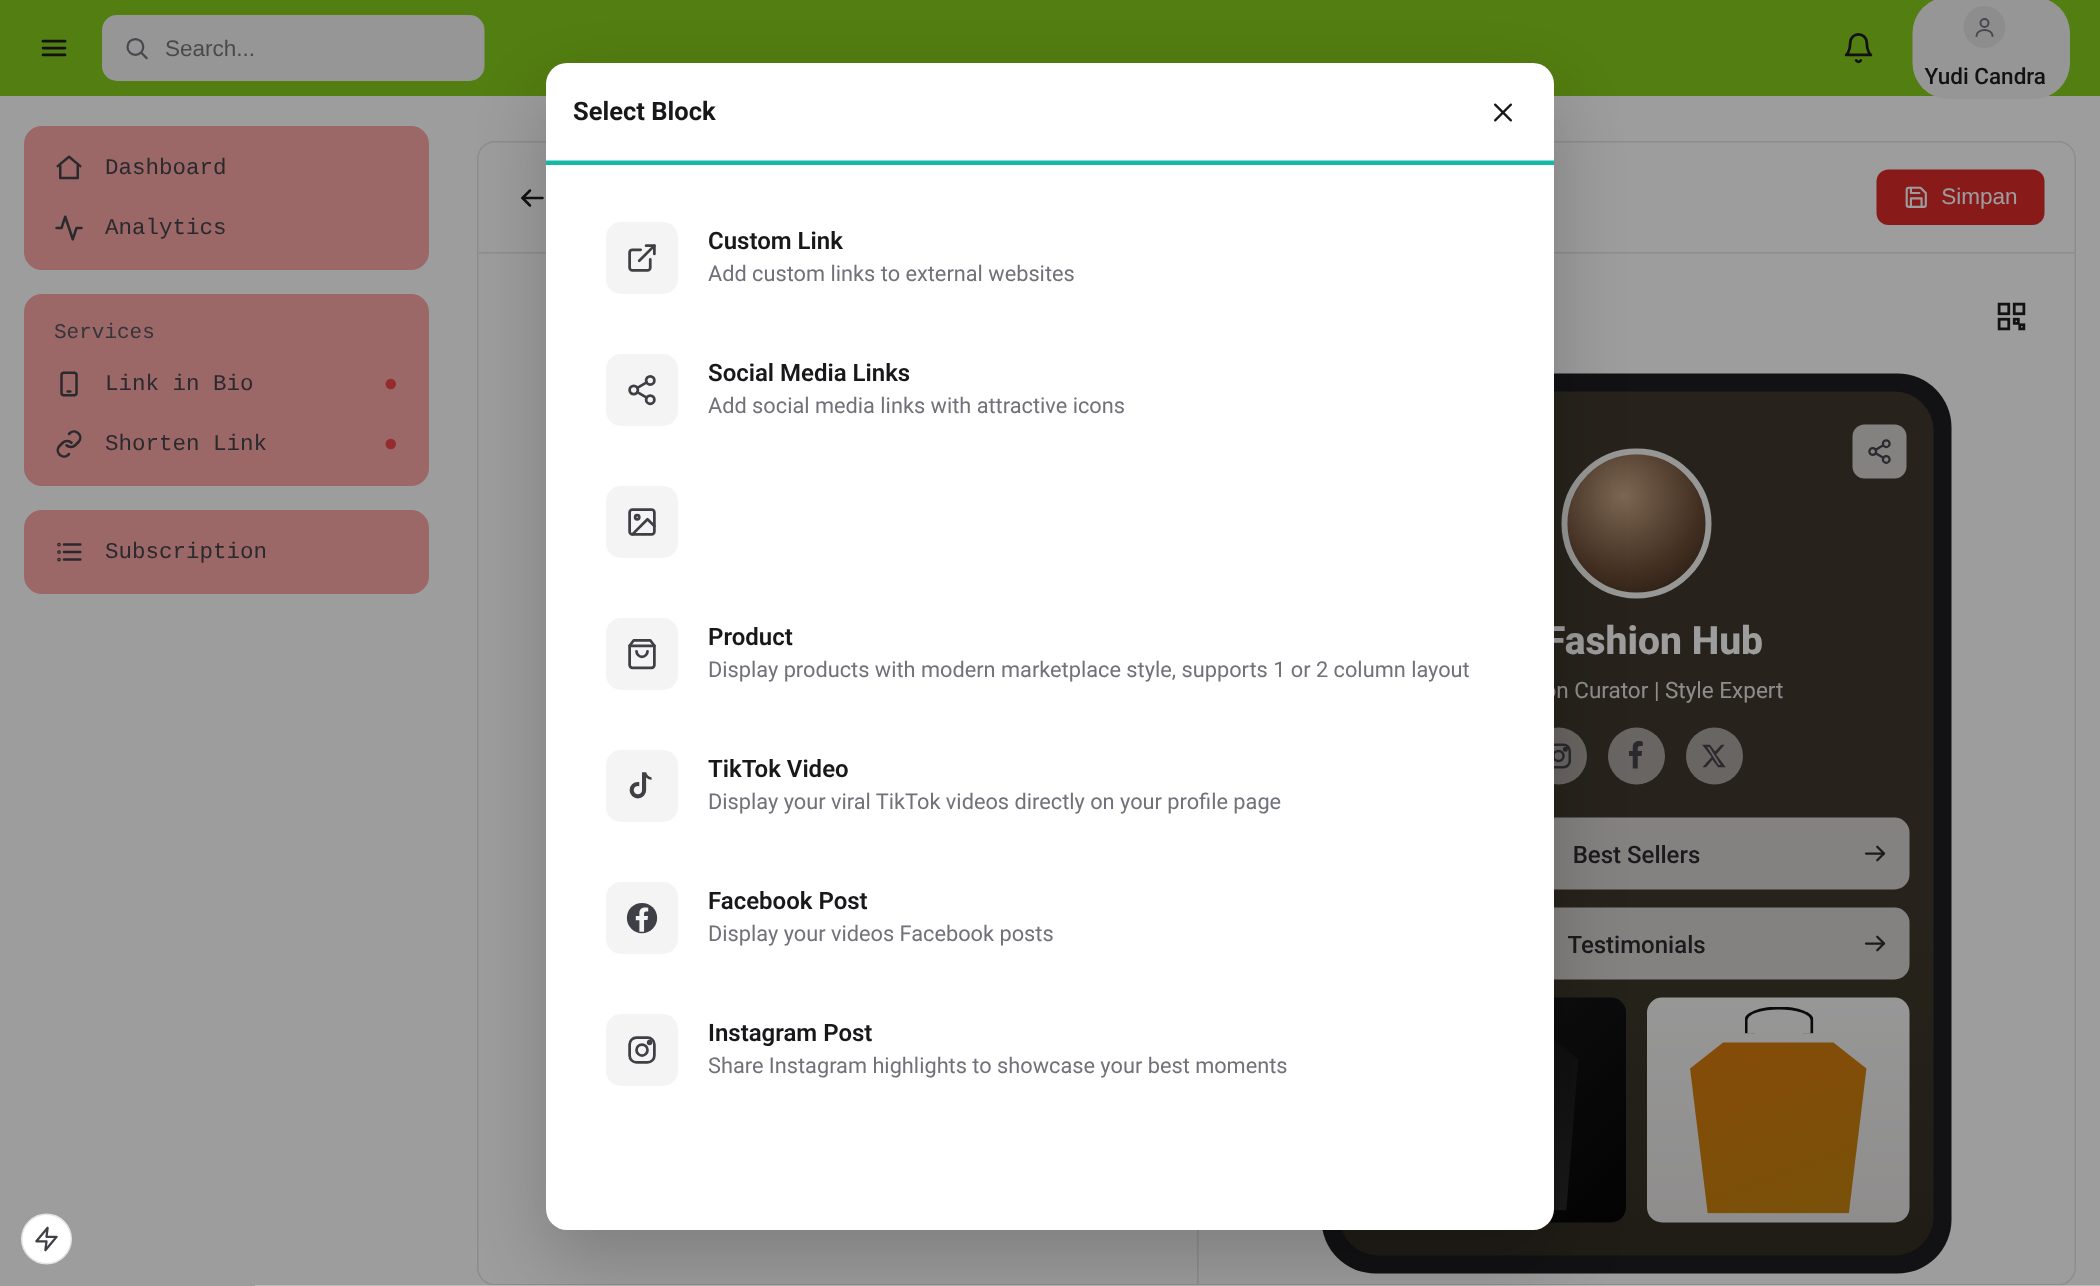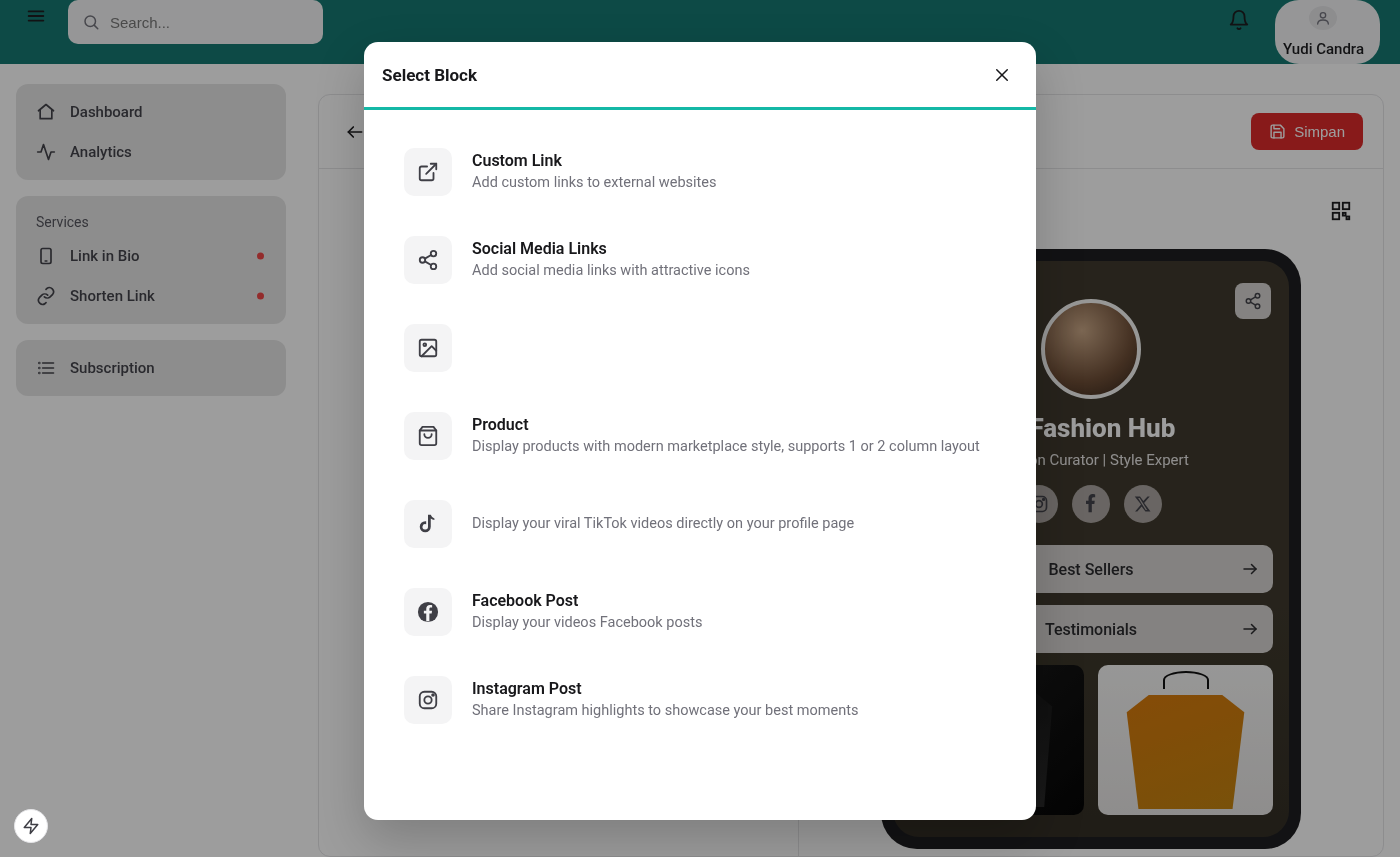--- a/index.html
+++ b/index.html
@@ -1,32 +1,32 @@
 <!DOCTYPE html>
 <html><head>
 <meta charset="utf-8">
 <style>
   * { box-sizing: border-box; margin: 0; padding: 0; }
   html, body { width: 1400px; height: 857px; overflow: hidden; font-family: -apple-system, BlinkMacSystemFont, "Segoe UI", Roboto, sans-serif; background: #fff; color: #18181b; }
   
   
-  .topbar { height: 64px; display: flex; padding: 0 20px; gap: 16px; background: #0f766e; }
+  .topbar { height: 64px; display: flex; align-items: center; padding: 0 20px; gap: 16px; background: #84cc16; }
   .menu-btn { width: 32px; height: 32px; display: flex; align-items: center; justify-content: center; cursor: pointer; }
   .search-wrap { flex: 0 0 254px; height: 44px; background: #f4f4f5; border-radius: 10px; display: flex; align-items: center; padding: 0 14px; gap: 10px; }
   .search-input { flex: 1; border: none; background: transparent; outline: none; font-size: 15px; color: #52525b; }
   .topbar-spacer { flex: 1; }
   .bell-btn { width: 40px; height: 40px; display: flex; align-items: center; justify-content: center; cursor: pointer; }
   .user-chip { display: flex; align-items: center; gap: 10px; background: #f4f4f5; border-radius: 24px; padding: 6px 16px 6px 8px; cursor: pointer; flex-direction: column; }
   .avatar { width: 28px; height: 28px; border-radius: 50%; background: #e4e4e7; display: flex; align-items: center; justify-content: center; }
   .user-name { font-size: 15px; font-weight: 500; }
 
   
   .body-row { display: flex; height: calc(857px - 64px); }
   .sidebar { width: 302px; padding: 20px 16px; display: flex; flex-direction: column; gap: 16px; }
-  .side-card { background: #e5e5e5; border-radius: 12px; padding: 8px; }
+  .side-card { background: #fca5a5; border-radius: 12px; padding: 8px; font-family: Liberation Mono, monospace; }
   .side-item { display: flex; align-items: center; gap: 14px; padding: 10px 12px; border-radius: 8px; cursor: pointer; font-size: 15px; font-weight: 500; color: #3f3f46; position: relative; }
   .side-header { padding: 10px 12px 6px; font-size: 14px; color: #52525b; }
   .side-dot { position: absolute; right: 14px; top: 50%; transform: translateY(-50%); width: 7px; height: 7px; background: #ef4444; border-radius: 50%; }
   .icon20 { width: 20px; height: 20px; flex: 0 0 20px; display: flex; align-items: center; justify-content: center; }
 
   .main { flex: 1; padding: 30px 16px 0 16px; position: relative; }
   .main-card { border: 1px solid #e4e4e7; border-radius: 12px; height: 100%; overflow: hidden; }
   .main-header { height: 74px; border-bottom: 1px solid #e4e4e7; display: flex; align-items: center; padding: 0 20px; gap: 14px; }
   .back-btn { width: 32px; height: 32px; display: flex; align-items: center; justify-content: center; cursor: pointer; }
   .simpan-btn { margin-left: auto; background: #dc2626; color: #fff; border: none; border-radius: 8px; padding: 10px 18px; display: flex; align-items: center; gap: 8px; font-size: 15px; font-weight: 500; cursor: pointer; }
@@ -348,20 +348,21 @@
           <div class="block-desc">Display products with modern marketplace style, supports 1 or 2 column layout</div>
         </div>
     </div>
     <div class="block-row">
       <div class="block-icon">
           <svg width="22" height="22" viewBox="0 0 24 24" fill="#3f3f46">
             <path d="M19 7.5a6 6 0 0 1-4-1.6V15a6 6 0 1 1-6-6c.34 0 .67.03 1 .08v3.1A3 3 0 1 0 12 15V2h3a6 6 0 0 0 4 3.9V7.5z"></path>
           </svg>
         </div>
       <div>
+          <div class="block-title">TikTok Video</div>
           <div class="block-desc">Display your viral TikTok videos directly on your profile page</div>
         </div>
     </div>
     <div class="block-row">
       <div class="block-icon">
           <svg width="22" height="22" viewBox="0 0 24 24" fill="#3f3f46">
             <circle cx="12" cy="12" r="11" fill="#3f3f46"></circle>
             <path d="M13.5 22V13.5h2.5l.4-3h-2.9V8.8c0-.87.3-1.6 1.6-1.6h1.4V4.6c-.5-.07-1.4-.15-2.4-.15-2.4 0-4 1.5-4 4.1v2h-2.6v3h2.6V22h3.4z" fill="#f4f4f5"></path>
           </svg>
         </div>

